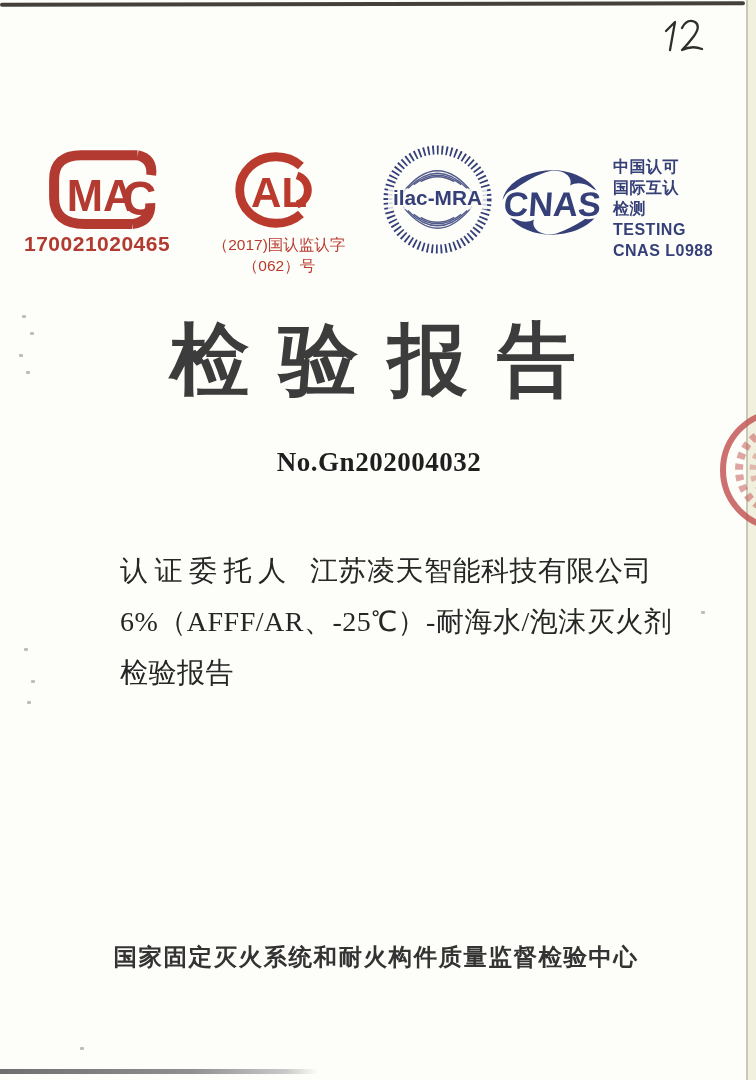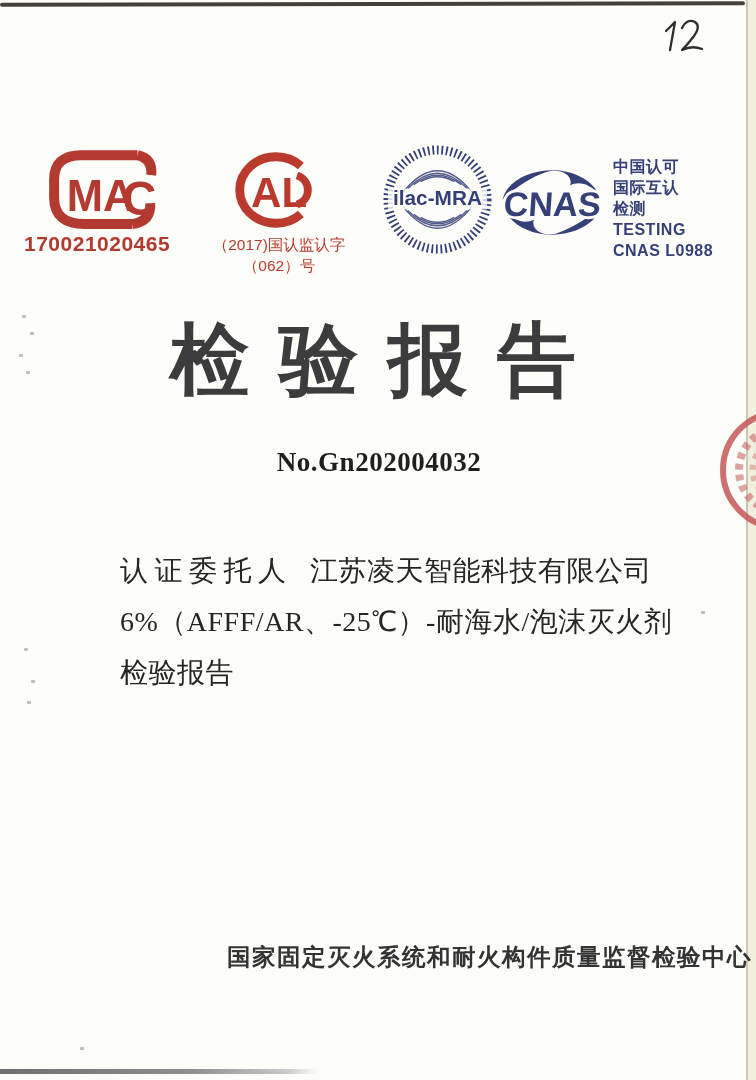--- a/index.html
+++ b/index.html
@@ -37,21 +37,21 @@
   .report-no{left:9px;top:447px;width:740px;text-align:center;
     font-weight:bold;font-size:27px;color:#1f1f1f;letter-spacing:.5px;}
 
   .fields{left:120px;top:552px;width:600px;}
   .field-row{display:flex;align-items:flex-start;margin-bottom:17px;height:34px;}
   .field-label{width:166px;min-width:166px;margin-right:24px;
     font-size:28px;color:#262626;
     text-align:justify;text-align-last:justify;text-justify:inter-character;}
   .field-value{font-size:28px;color:#262626;white-space:nowrap;letter-spacing:.5px;}
 
-  .doc-footer{left:0;top:941px;width:752px;text-align:right;
+  .doc-footer{left:0;top:941px;width:752px;text-align:center;
     font-weight:bold;font-size:23.5px;color:#333;letter-spacing:1.5px;}
 
   .stamp{left:700px;top:398px;width:56px;height:150px;overflow:hidden;}
 </style>
 </head>
 <body>
 
 <div class="abs top-edge"></div>
 <div class="abs right-strip"></div>
 <div class="abs bottom-edge"></div>

